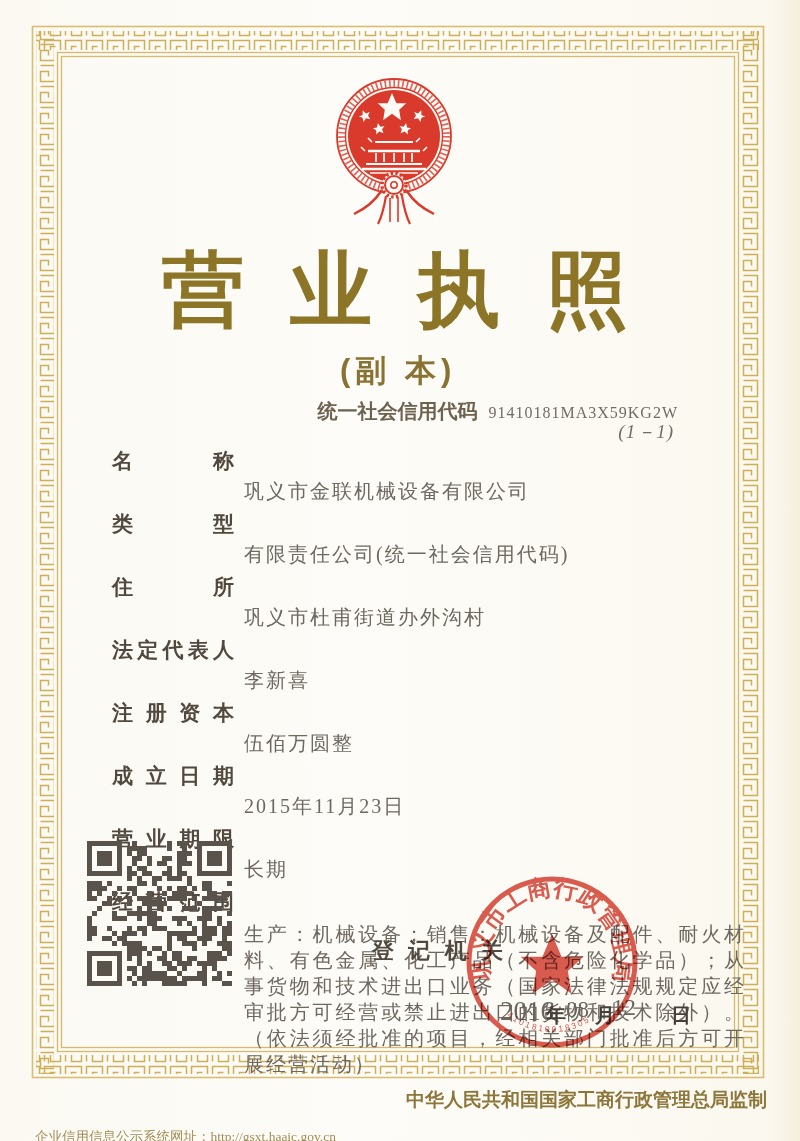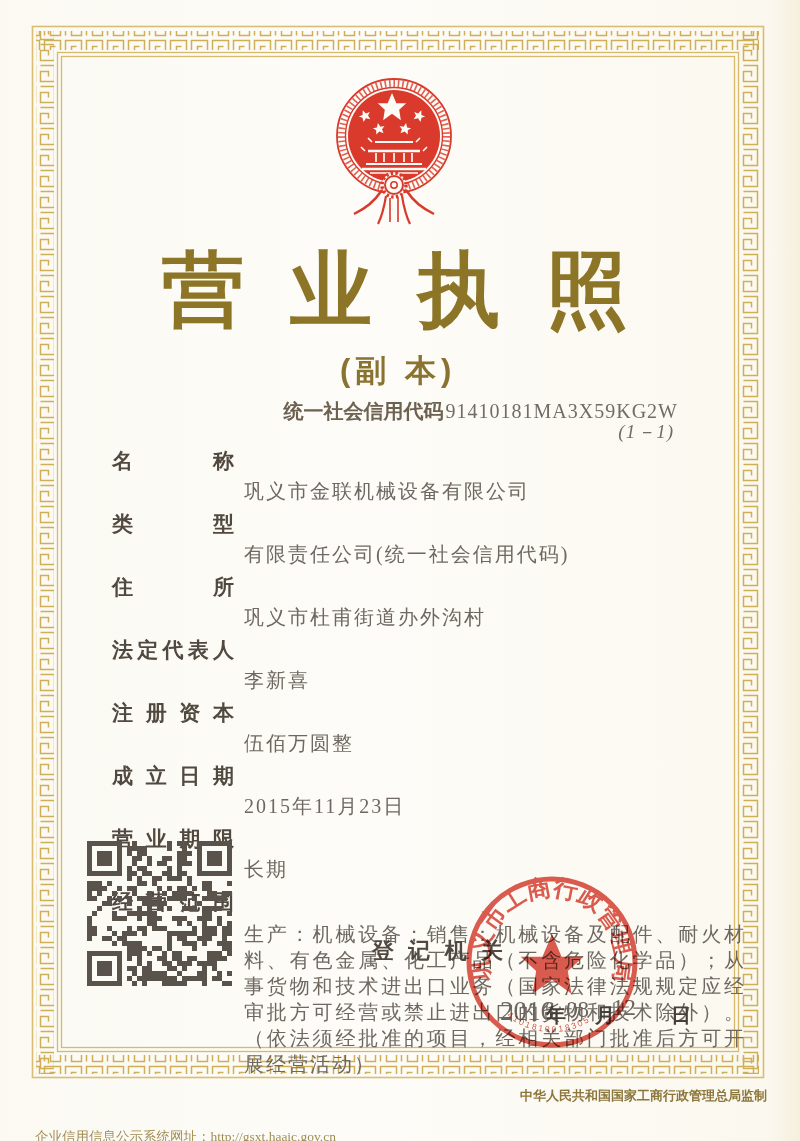--- a/index.html
+++ b/index.html
@@ -9,37 +9,37 @@
   svg{display:block;}
   .border-svg{position:absolute;left:0;top:0;}
   .emblem{position:absolute;left:328px;top:72px;width:132px;height:158px;}
   .title{position:absolute;left:162px;top:244px;width:466px;height:92px;
          font-family:"Liberation Sans",sans-serif;font-weight:700;font-size:82px;
          color:#8d7527;display:flex;justify-content:space-between;align-items:flex-start;line-height:92px;}
   .subtitle{position:absolute;left:340px;top:350px;font-family:Liberation Sans, sans-serif;
             font-weight:700;font-size:31px;color:#8a7231;letter-spacing:5px;}
   .credit-line{position:absolute;top:398px;right:122px;white-space:nowrap;}
   .credit-label{font-family:Liberation Sans, sans-serif;font-weight:700;font-size:20px;color:#6d6150;}
-  .credit-code{font-size:20px;color:#716c66;margin-left:2px;letter-spacing:1px;}
+  .credit-code{font-size:16px;color:#716c66;margin-left:11px;letter-spacing:1px;}
   .page-no{position:absolute;top:419px;right:126px;font-size:19px;color:#716c66;letter-spacing:1px;font-style:italic;}
   .fields{position:absolute;left:112px;top:450px;width:640px;}
   .field-row{display:flex;align-items:flex-start;margin-bottom:11px;}
   .flabel{flex:0 0 122px;font-family:"Liberation Sans",sans-serif;font-weight:700;
           font-size:21px;color:#514940;line-height:22px;display:flex;justify-content:space-between;}
   .fvalue{margin-left:10px;font-size:20px;color:#6e6861;letter-spacing:2px;line-height:22px;white-space:nowrap;margin-top:30px;}
   .fvalue.scope{white-space:normal;width:502px;line-height:26px;text-align:justify;}
   .qr{position:absolute;left:87px;top:841px;width:145px;height:145px;}
   .reg-label{position:absolute;left:372px;top:936px;width:131px;
              font-family:"Liberation Sans",sans-serif;font-weight:700;font-size:22px;color:#514940;
              display:flex;justify-content:space-between;}
   .date-num{position:absolute;color:#6b6560;font-family:"Liberation Serif",serif;}
   .date-unit{position:absolute;color:#453f39;font-family:"Liberation Sans",sans-serif;font-weight:600;font-size:20px;}
   .stamp{position:absolute;left:464px;top:874px;width:176px;height:176px;opacity:.82;mix-blend-mode:multiply;}
   .footer-left{position:absolute;left:35px;top:1089px;font-size:13.5px;color:#a28c54;margin-top:39px;}
-  .footer-right{position:absolute;right:33px;top:1087px;font-size:13px;font-weight:600;color:#8c763a;}
+  .footer-right{position:absolute;right:33px;top:1087px;font-size:19px;font-weight:600;color:#8c763a;}
 </style>
 </head>
 <body>
 
 <div class="page">
 
   <svg class="border-svg" width="800" height="1141" viewBox="0 0 800 1141">
     <defs>
       <pattern id="mh" width="21" height="19" patternUnits="userSpaceOnUse">
         <path d="M2.5,16.5 V2.5 H18.5 V16.5 H8.5 V8.5 H13.5" fill="none" stroke="#cfae58" stroke-width="1.5"></path>

